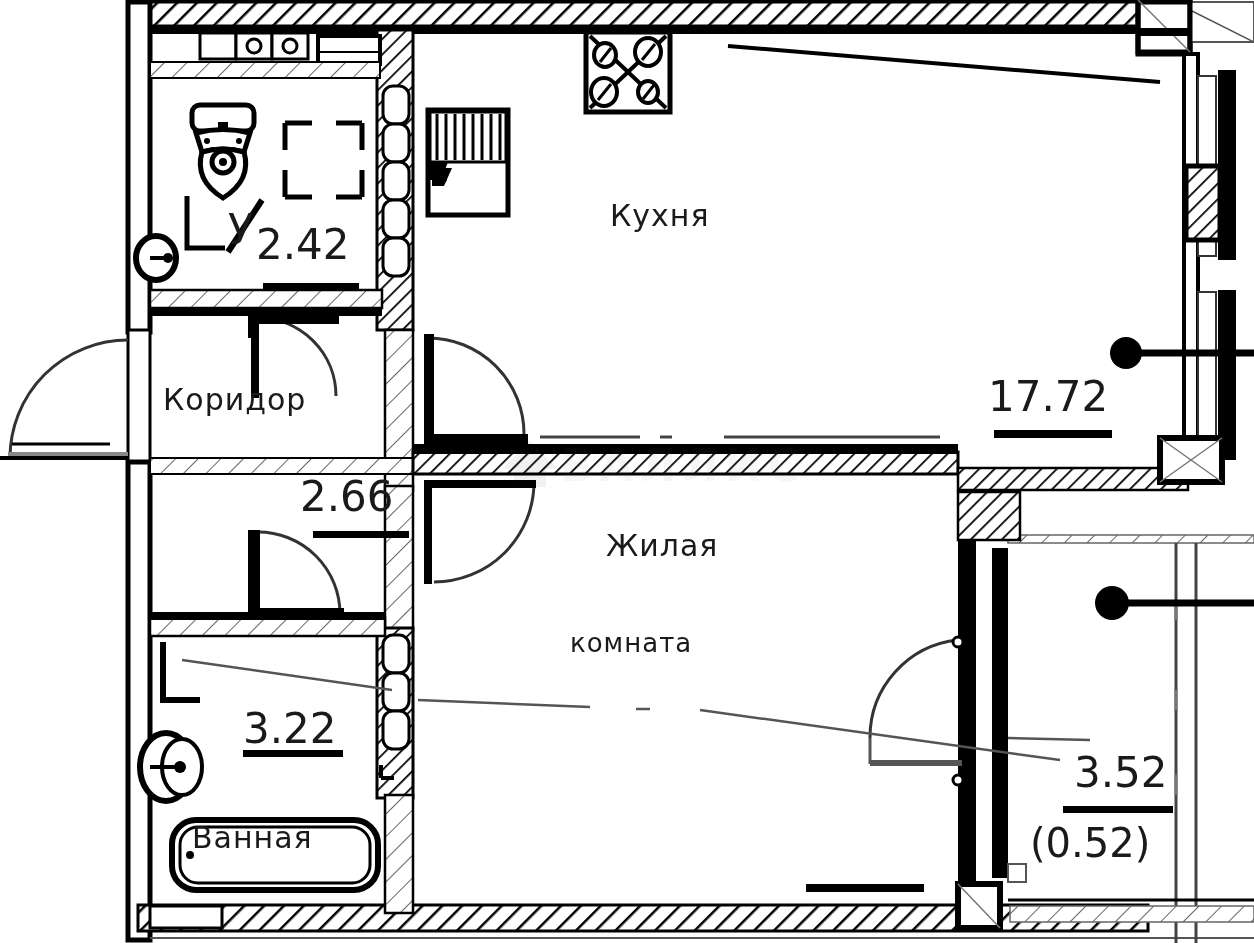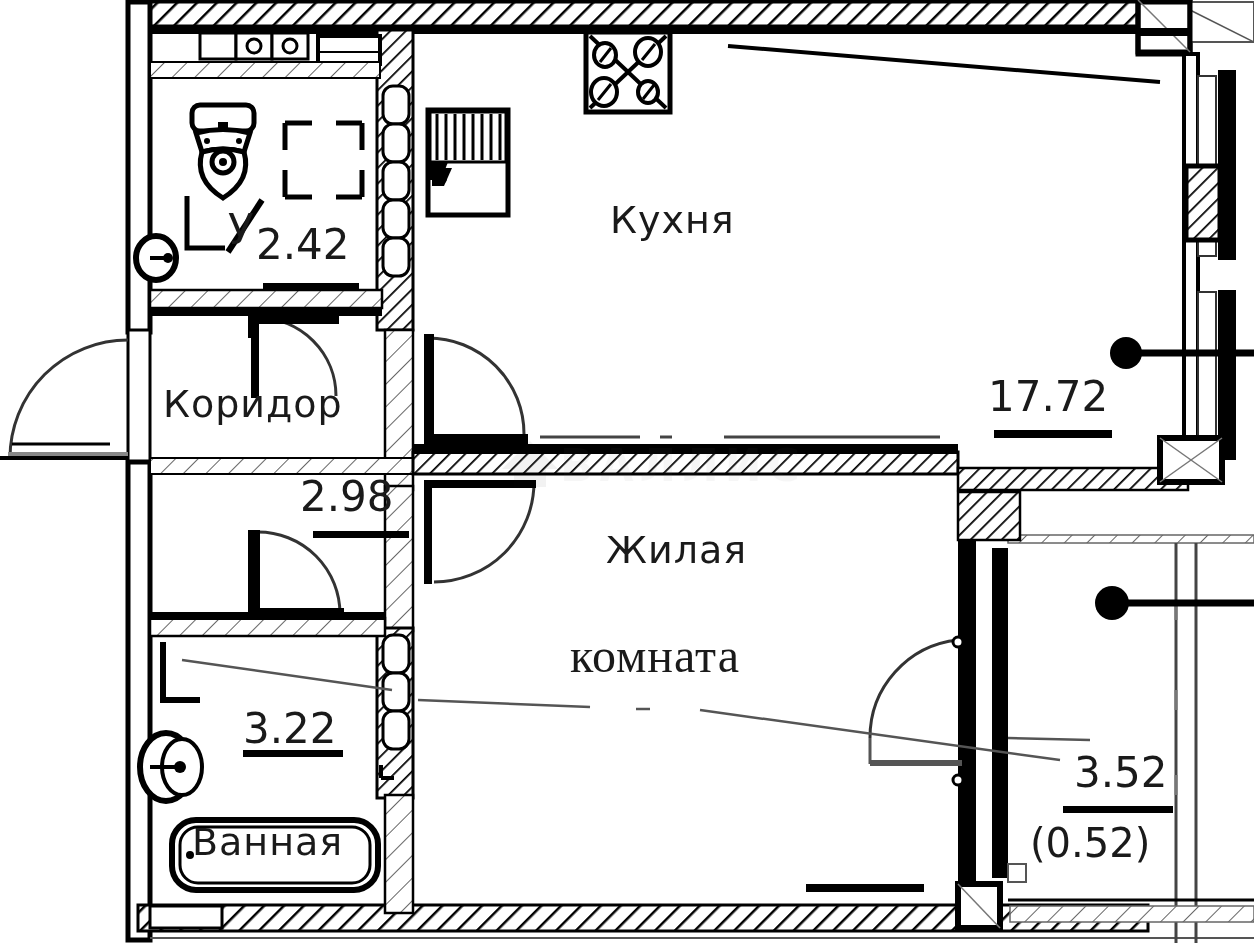--- a/index.html
+++ b/index.html
@@ -25,28 +25,27 @@
     display: block;
   }
   .lbl {
     position: absolute;
     color: #1a1a1a;
     font-family: "DejaVu Sans", sans-serif;
     white-space: nowrap;
     user-select: none;
   }
   .room-name {
-    font-size: 38px;
+    font-size: 30px;
     letter-spacing: 1px;
     font-weight: 400;
   }
   .room-name-2 {
-    font-size: 48px;
+    font-size: 26px;
     letter-spacing: 1px;
-    font-family: Liberation Serif, serif;
   }
   .area-num {
     font-size: 42px;
     letter-spacing: 0px;
   }
   .area-num-sm {
     font-size: 40px;
   }
   .wm {
     position: absolute;
@@ -356,21 +355,21 @@
 
   </svg>
 
   <div class="lbl area-num" style="left:228px; top:205px;">У</div>
   <div class="lbl area-num" style="left:256px; top:220px;">2.42</div>
 
   <div class="lbl room-name" style="left:610px; top:198px;">Кухня</div>
   <div class="lbl area-num" style="left:988px; top:372px;">17.72</div>
 
   <div class="lbl room-name" style="left:163px; top:382px;">Коридор</div>
-  <div class="lbl area-num" style="left:300px; top:472px;">2.98</div>
+  <div class="lbl area-num" style="left:300px; top:472px;">2.66</div>
 
   <div class="lbl area-num" style="left:243px; top:692px;margin-top:12px;">3.22</div>
   <div class="lbl room-name" style="left:606px; top:528px;">Жилая</div>
 
   <div class="lbl room-name" style="left:192px; top:820px;">Ванная</div>
   <div class="lbl room-name-2" style="left:570px; top:628px;">комната</div>
 
   <div class="lbl area-num" style="left:1064px; top:748px;margin-left:10px;">3.52</div>
   <div class="lbl area-num-sm" style="left:1030px; top:820px;">(0.52)</div>
 

